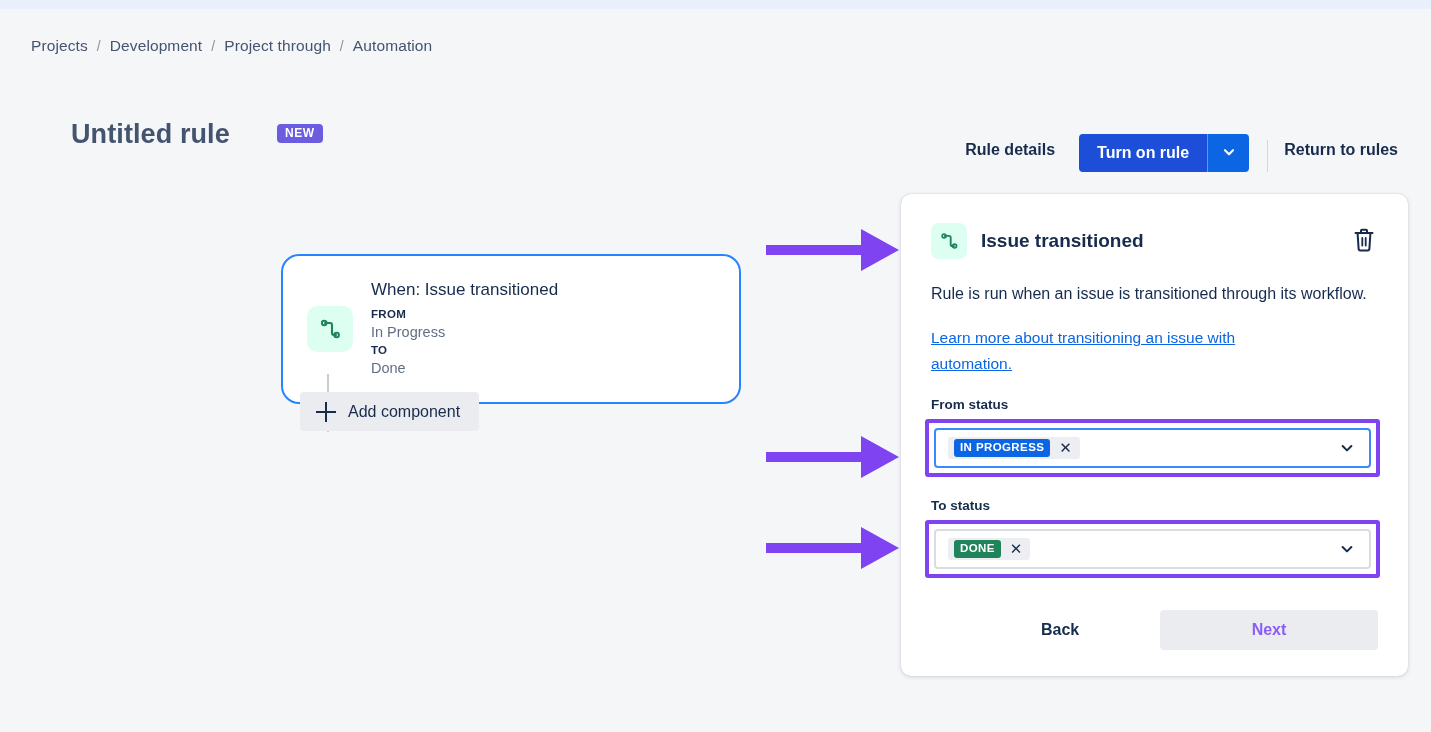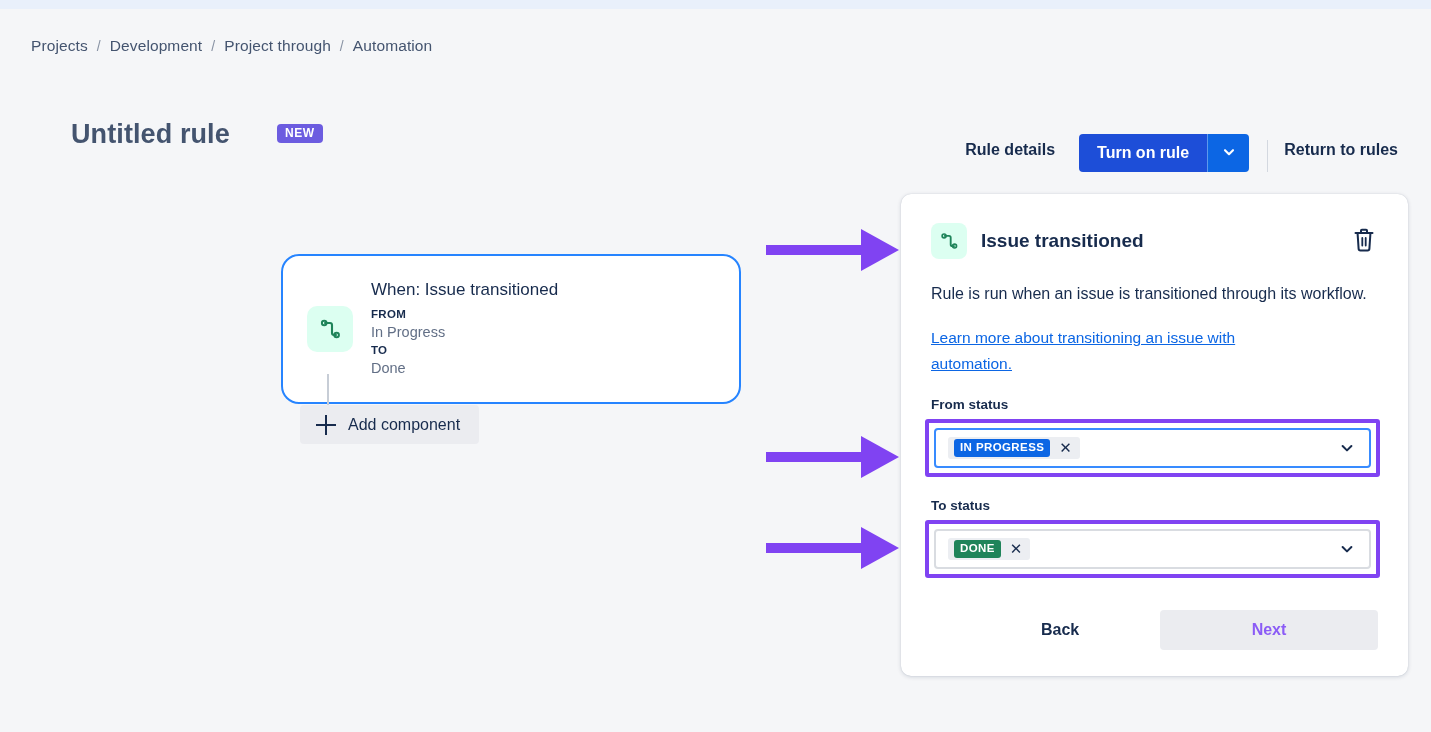--- a/index.html
+++ b/index.html
@@ -80,21 +80,21 @@
     font-size: 11.5px; font-weight: bold; color: #172b4d;
     letter-spacing: .3px; line-height: 17px;
   }
   .kv-val { font-size: 14.5px; color: #626f86; line-height: 19px; }
 
   .connector {
     position: absolute; left: 327px; top: 374px; width: 2px; height: 58px;
     background: #c7cdd6;
   }
   .add-component {
-    position: absolute; left: 300px; top: 405px; height: 39px;
+    position: absolute; left: 300px; top: 392px; height: 39px;
     background: #ebecf0; border: none; border-radius: 4px;
     display: flex; align-items: center; gap: 12px;
     padding: 0 19px 0 16px; cursor: pointer;
     font-family: inherit; font-size: 16px; color: #172b4d;
   }
   .plus-icon { width: 20px; height: 20px; position: relative; flex: 0 0 auto; }
   .plus-icon:before, .plus-icon:after {
     content: ""; position: absolute; background: #172b4d;
   }
   .plus-icon:before { left: 0; top: 9px; width: 20px; height: 2px; }

